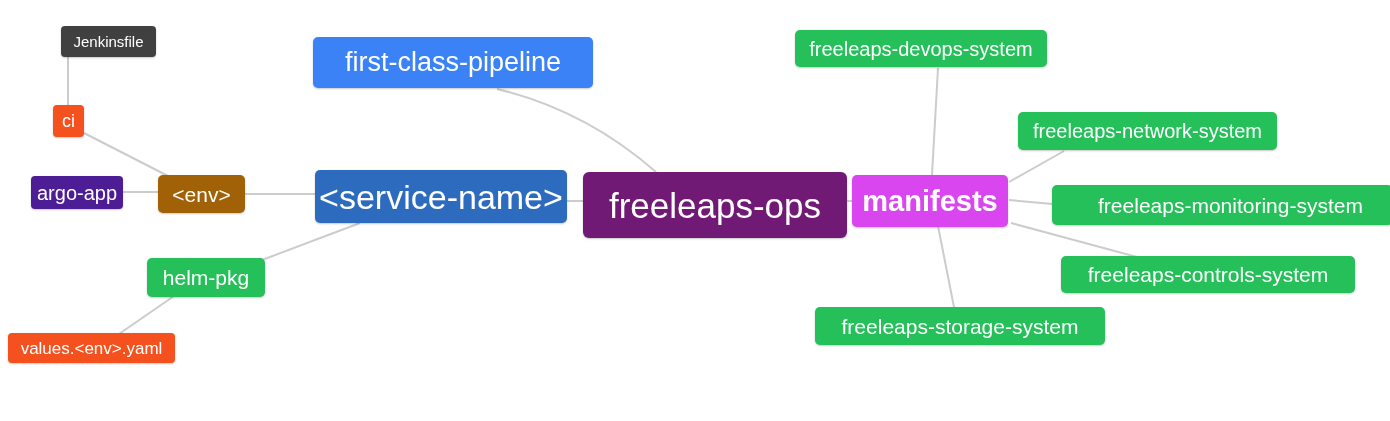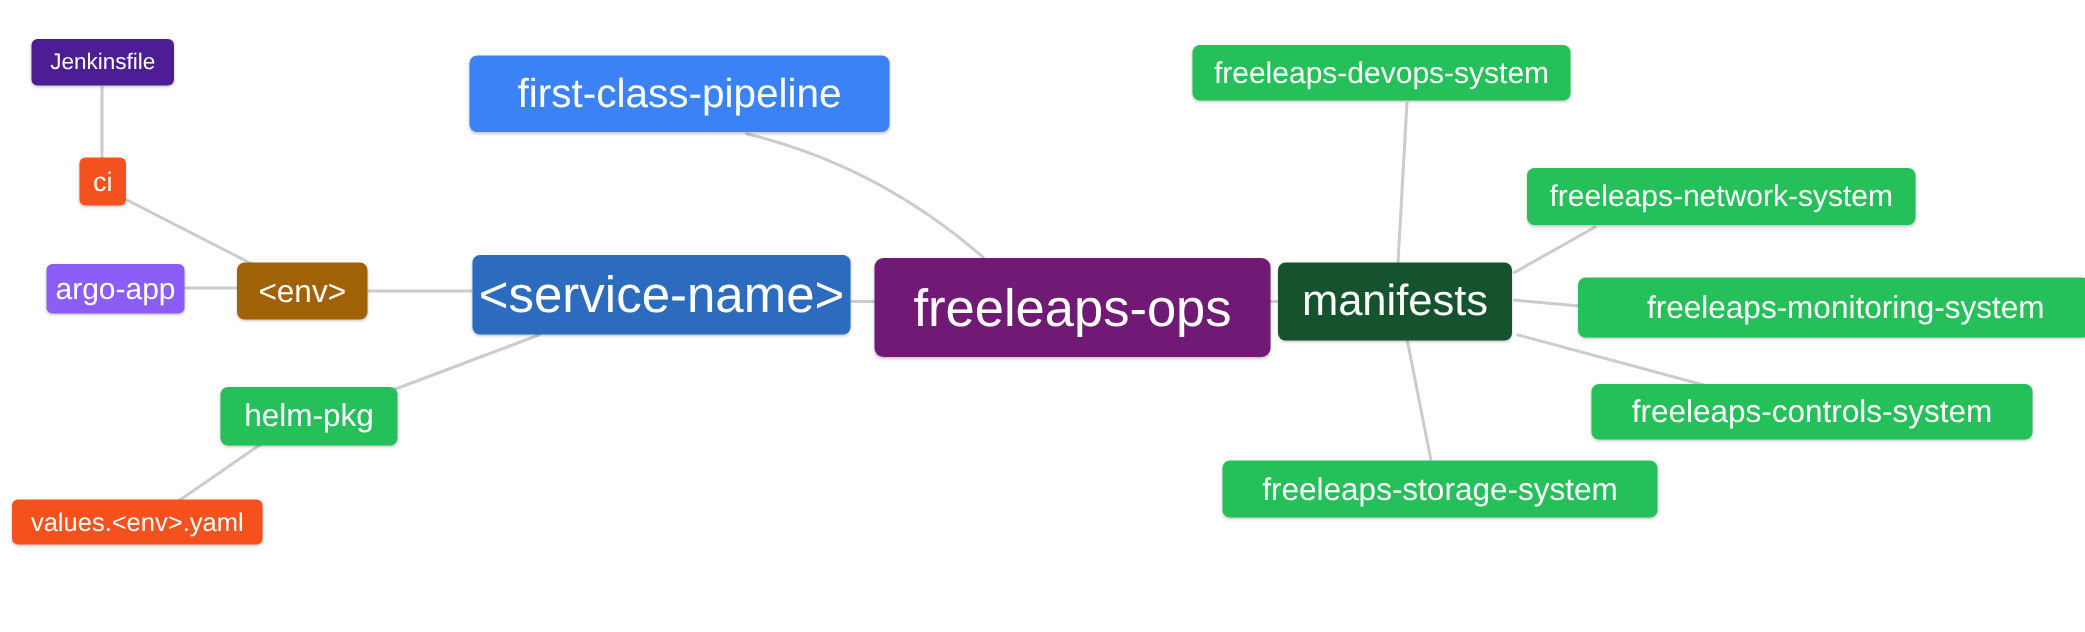--- a/index.html
+++ b/index.html
@@ -65,28 +65,28 @@
     <path d="M497,89 Q585,110 656,172"></path>
     <line x1="567" y1="201" x2="584" y2="201"></line>
     <line x1="846" y1="201" x2="853" y2="201"></line>
     <line x1="938" y1="68" x2="932" y2="175"></line>
     <line x1="1009" y1="182" x2="1064" y2="151"></line>
     <line x1="1009" y1="200" x2="1053" y2="204"></line>
     <line x1="1011" y1="223" x2="1137" y2="257"></line>
     <line x1="938" y1="226" x2="954" y2="307"></line>
   </svg>
 
-  <div class="node n-jenkinsfile" style="background-color: #4c1d95;">Jenkinsfile</div>
+  <div class="node n-jenkinsfile" style="background-color: #404040; margin-left: 40px;">Jenkinsfile</div>
   <div class="node n-ci" style="background-color: rgb(244, 81, 30);">ci</div>
-  <div class="node n-argo-app" style="background-color: #8b5cf6;">argo-app</div>
+  <div class="node n-argo-app" style="background-color: #4c1d95;">argo-app</div>
   <div class="node n-env" style="background-color: #a16207;">&lt;env&gt;</div>
   <div class="node n-service-name" style="background-color: rgb(45, 107, 190);">&lt;service-name&gt;</div>
   <div class="node n-first-class-pipeline" style="background-color: #3b82f6;">first-class-pipeline</div>
   <div class="node n-freeleaps-ops" style="background-color: #701a75;">freeleaps-ops</div>
-  <div class="node n-manifests" style="background-color: #14532d;">manifests</div>
+  <div class="node n-manifests" style="background-color: #d946ef; font-weight: bold;">manifests</div>
   <div class="node n-devops-system" style="background-color: rgb(37, 192, 90);">freeleaps-devops-system</div>
   <div class="node n-network-system" style="background-color: rgb(37, 192, 90);">freeleaps-network-system</div>
   <div class="node n-monitoring-system" style="background-color: rgb(37, 192, 90); padding-left: 16px;">freeleaps-monitoring-system</div>
   <div class="node n-controls-system" style="background-color: rgb(37, 192, 90);">freeleaps-controls-system</div>
   <div class="node n-storage-system" style="background-color: rgb(37, 192, 90);">freeleaps-storage-system</div>
   <div class="node n-helm-pkg" style="background-color: rgb(37, 192, 90);">helm-pkg</div>
   <div class="node n-values-env-yaml" style="background-color: rgb(244, 81, 30);">values.&lt;env&gt;.yaml</div>
 
 </div>
 

